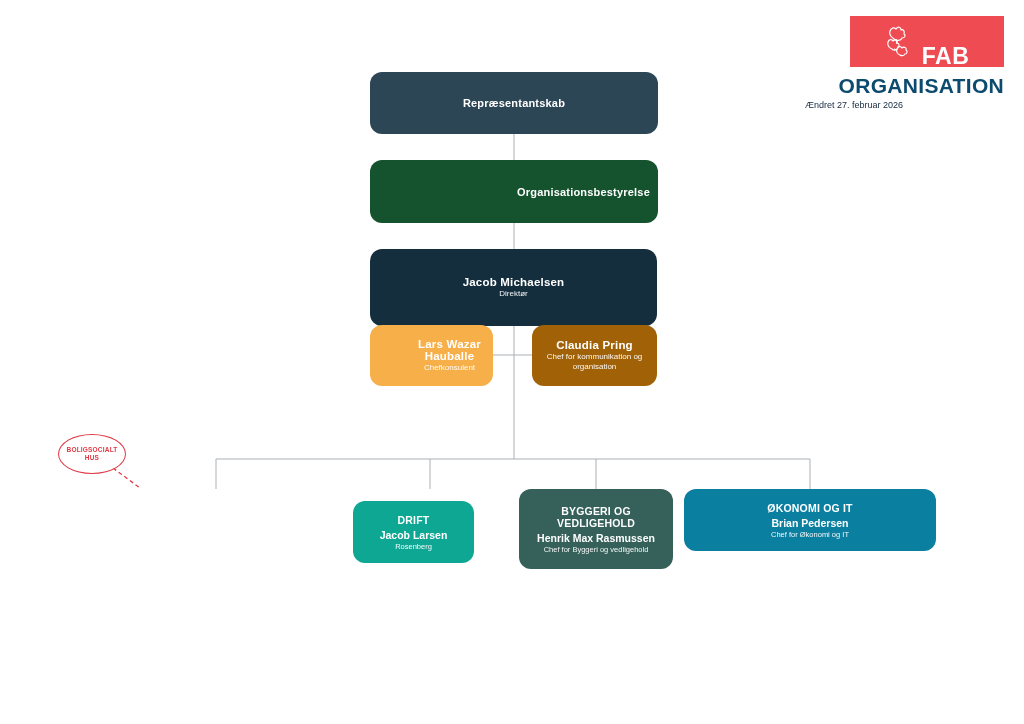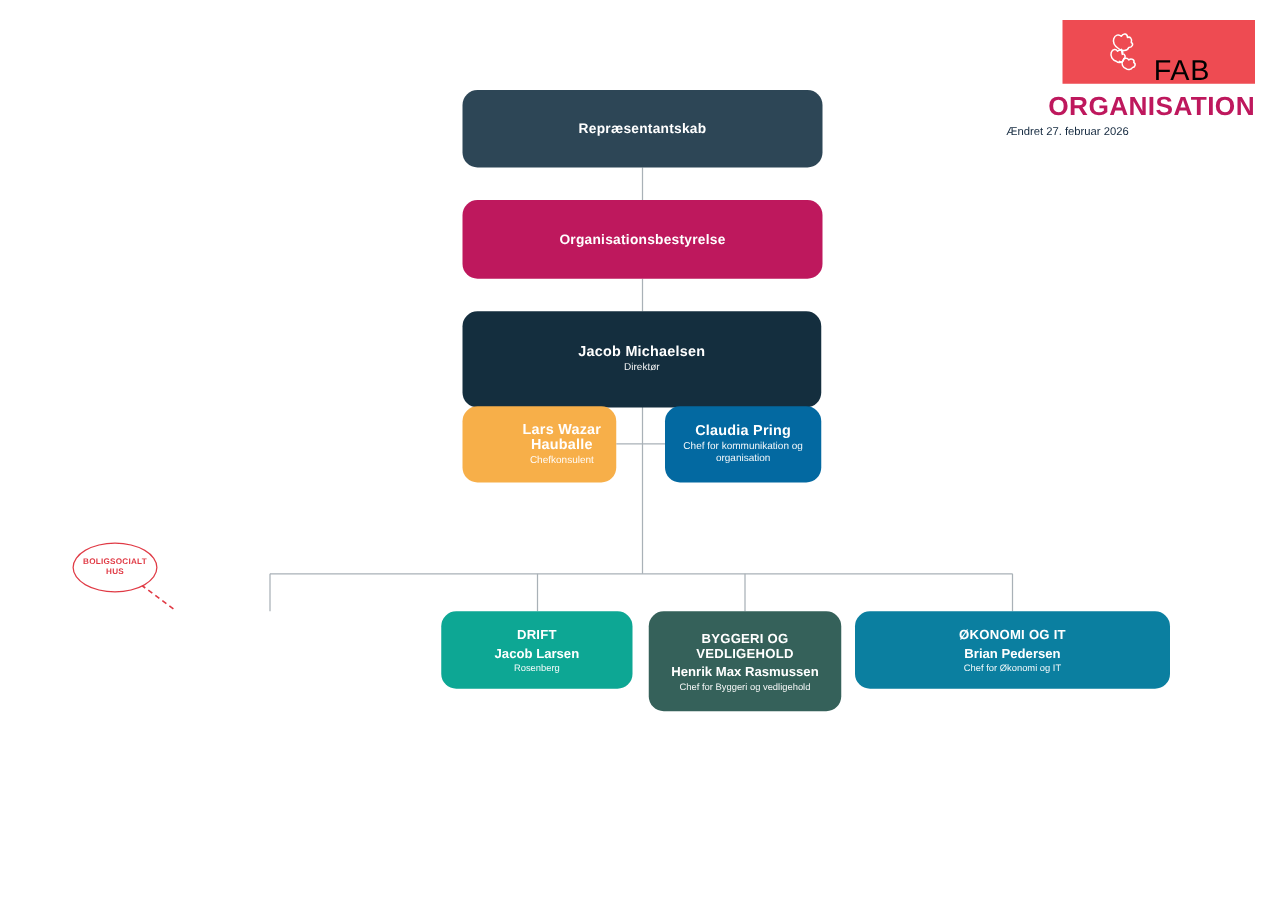--- a/index.html
+++ b/index.html
@@ -36,38 +36,38 @@
   .d-name  { font-size: 10.5px; font-weight: 700; margin-top: 3px; }
   .d-role  { font-size: 7.5px; margin-top: 1px; opacity: .95; }
 
   
   .n-repr    { left: 370px; top: 72px;  width: 288px; height: 62px; }
   .n-best    { left: 370px; top: 160px; width: 288px; height: 63px; }
   .n-dir     { left: 370px; top: 249px; width: 287px; height: 77px; }
   .n-lars    { left: 370px; top: 325px; width: 123px; height: 61px; }
   .n-claudia { left: 532px; top: 325px; width: 125px; height: 61px; }
   .n-d0 { left: 90px;  top: 489px; width: 252px; height: 62px; }
-  .n-d1 { left: 353px; top: 489px; width: 153px; height: 62px; align-items: center; }
+  .n-d1 { left: 353px; top: 501px; width: 121px; height: 62px; align-items: center; }
   .n-d2 { left: 519px; top: 489px; width: 154px; height: 80px; }
   .n-d3 { left: 684px; top: 489px; width: 252px; height: 62px; }
 
   
   .logo {
     position: absolute;
     left: 850px; top: 16px;
     width: 154px; height: 51px;
     display: flex;
     align-items: center;
     justify-content: center;
     gap: 7px;
   }
   .logo-text {
-    color: #000000;
+    color: #ffffff;
     font-size: 23px;
-    font-weight: 400;
+    font-weight: 700;
     letter-spacing: .5px;
     margin-top: 30px;
   }
   .org-title {
     position: absolute;
     right: 20px; top: 74px;
     width: 300px;
     text-align: right;
     font-size: 21px;
     font-weight: 800;
@@ -127,42 +127,42 @@
         <path d="M9 14 C6 12 4 9 5 6 C6 3 9 2 11 4 C13 1 16 2 16 5 C18 4 20 6 19 9 C21 10 20 13 17 13 C16 16 11 16 9 14 Z"></path>
         <path d="M7 24 C4 23 2 20 3 17 C4 14 7 14 8 16 C10 14 13 15 12 18 C14 18 15 21 13 22 C13 25 9 26 7 24 Z"></path>
         <path d="M15 30 C12 29 11 26 12 24 C13 21 16 21 17 23 C19 21 22 23 21 25 C23 26 22 29 20 29 C19 31 16 31 15 30 Z"></path>
         <line x1="11" y1="14" x2="12" y2="19"></line>
         <line x1="9" y1="24" x2="12" y2="25"></line>
       </g>
     </svg>
     <span class="logo-text">FAB</span>
   </div>
 
-  <div class="org-title" style="color: #be185d;">ORGANISATION</div>
+  <div class="org-title" style="color: #0c4a6e;">ORGANISATION</div>
   <div class="org-date" style="color: rgb(20, 41, 63); text-align: center;">Ændret 27. februar 2026</div>
 
   <div class="node n-repr" style="background: rgb(45, 70, 86);">
     <span class="t-title">Repræsentantskab</span>
   </div>
 
-  <div class="node n-best" style="background: #be185d;">
+  <div class="node n-best" style="background: #14532d; align-items: flex-end;">
     <span class="t-title">Organisationsbestyrelse</span>
   </div>
 
   <div class="node n-dir" style="background: rgb(20, 46, 62);">
     <span class="t-name">Jacob Michaelsen</span>
     <span class="t-role">Direktør</span>
   </div>
 
   <div class="node n-lars" style="background: rgb(247, 175, 73); padding-left: 44px;">
     <span class="t-name">Lars Wazar Hauballe</span>
     <span class="t-role">Chefkonsulent</span>
   </div>
 
-  <div class="node n-claudia" style="background: #0369a1;">
+  <div class="node n-claudia" style="background: #a16207;">
     <span class="t-name">Claudia Pring</span>
     <span class="t-role">Chef for kommunikation og organisation</span>
   </div>
 
 
   <div class="node n-d1" style="background: rgb(13, 167, 148);">
     <span class="d-head">DRIFT</span>
     <span class="d-name">Jacob Larsen</span>
     <span class="d-role">Rosenberg</span>
   </div>

